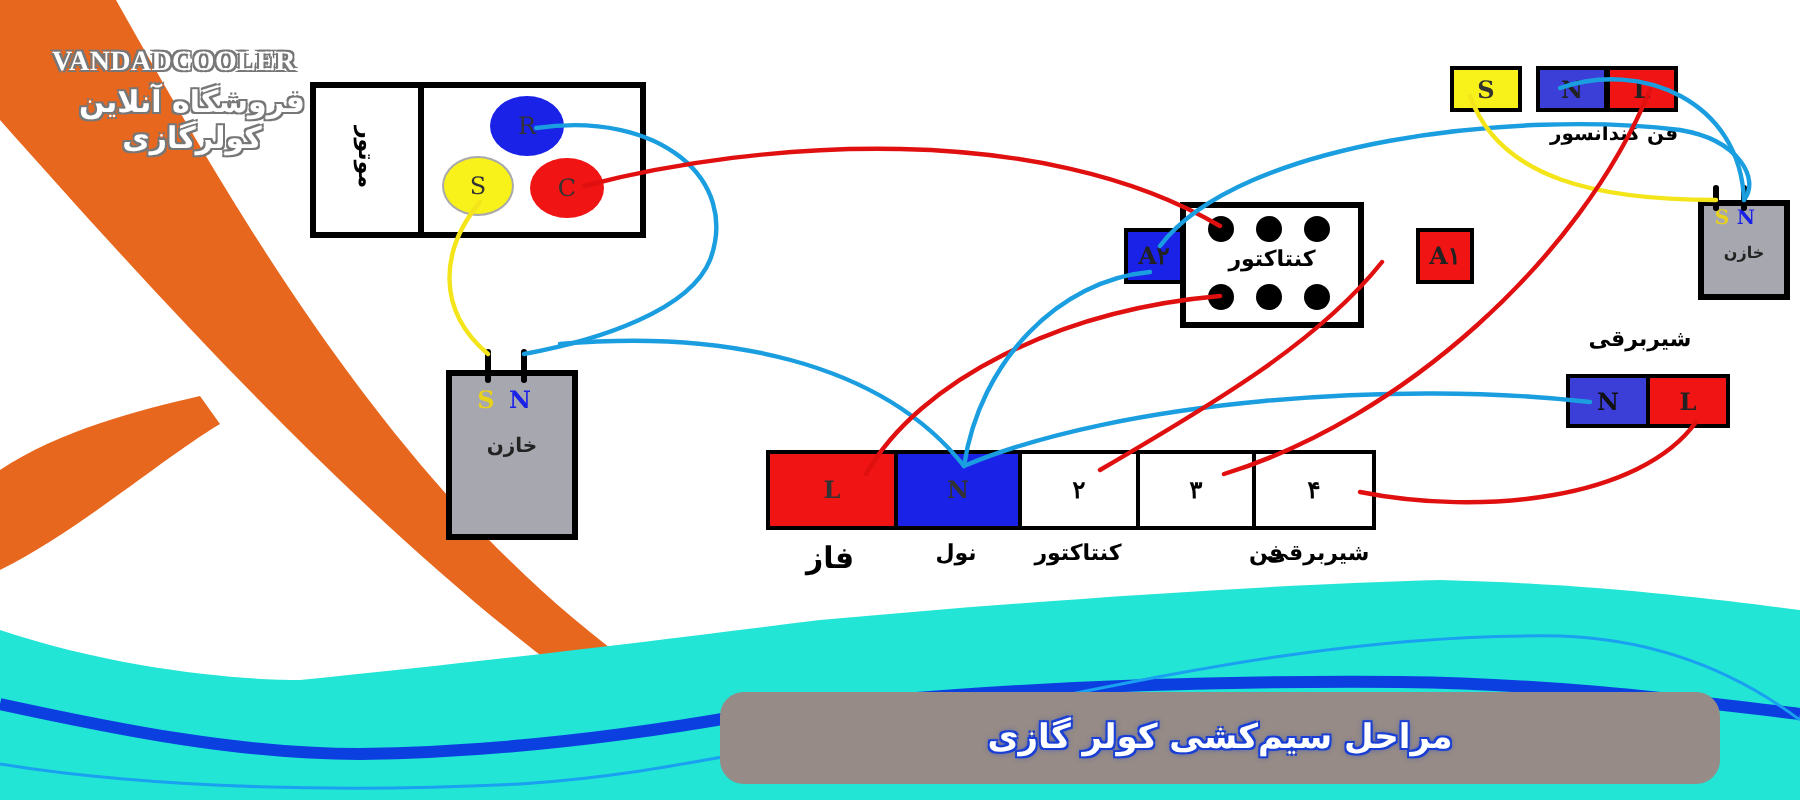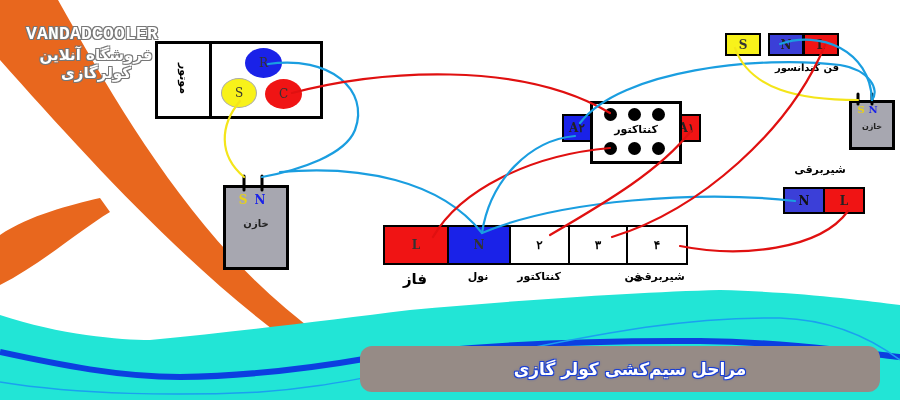--- a/index.html
+++ b/index.html
@@ -1,32 +1,32 @@
 <!DOCTYPE html>
 <html><head>
 <meta charset="utf-8">
 <style>
   html, body { margin:0; padding:0; }
   body { width:900px; height:400px; position:relative; overflow:hidden; background:#ffffff; font-family:"DejaVu Sans", sans-serif; }
   .layer { position:absolute; left:0; top:0; width:900px; height:400px; }
   .brand { position:absolute; left:26px; top:24px; width:140px; text-align:left; }
-  .brand-name { font-family:Liberation Mono, monospace; font-weight:bold; font-size:18px; color:#ffffff; letter-spacing:0.2px;
+  .brand-name { font-family:Liberation Serif, serif; font-weight:bold; font-size:14px; color:#ffffff; letter-spacing:0.2px;
     text-shadow: -1px -1px 0 #777, 1px -1px 0 #777, -1px 1px 0 #777, 1px 1px 0 #777; }
   .brand-sub { font-family:"DejaVu Sans", sans-serif; font-weight:bold; font-size:15px; color:#ffffff; direction:rtl; text-align:center; margin-top:2px;
     text-shadow: -1px -1px 0 #777, 1px -1px 0 #777, -1px 1px 0 #777, 1px 1px 0 #777; }
   .box { position:absolute; box-sizing:border-box; border:3px solid #000; background:#fff; }
   .lbl { position:absolute; font-family:"DejaVu Serif", serif; font-weight:bold; text-align:center; }
   .fa { font-family:"DejaVu Sans", sans-serif; font-weight:bold; direction:rtl; }
   .term { position:absolute; box-sizing:border-box; border:2px solid #000; display:flex; align-items:center; justify-content:center;
     font-family:"DejaVu Serif", serif; font-size:12px; font-weight:bold; }
   .dot { position:absolute; width:13px; height:13px; border-radius:50%; background:#000; }
   .coil { position:absolute; border-radius:50%; box-sizing:border-box; display:flex; align-items:center; justify-content:center;
     font-family:"DejaVu Serif", serif; font-size:12px; color:#333; }
   .cap { position:absolute; box-sizing:border-box; border:3px solid #000; background:#a7a7b0; }
-  .banner { position:absolute; left:360px; top:346px; width:500px; height:46px; background:#968b86; border-radius:12px; display:flex; align-items:center; justify-content:center;padding-left:20px; }
+  .banner { position:absolute; left:360px; top:346px; width:500px; height:46px; background:#968b86; border-radius:12px; display:flex; align-items:center; justify-content:center; }
   .banner-text { font-family:"DejaVu Sans", sans-serif; font-weight:bold; font-size:17px; color:#ffffff; direction:rtl;
     text-shadow: -1px -1px 0 #1a3fd4, 1px -1px 0 #1a3fd4, -1px 1px 0 #1a3fd4, 1px 1px 0 #1a3fd4, 0 0 3px #1a3fd4; }
 </style>
 </head>
 <body>
 
 <svg class="layer" viewBox="0 0 900 400">
 
   <path d="M0,0 L58,0 C120,110 200,250 320,335 L280,335 C180,260 80,150 0,60 Z" fill="#e8671e"></path>
   <path d="M0,235 C30,215 70,205 100,198 L110,212 C80,230 40,265 0,285 Z" fill="#e8671e"></path>
@@ -50,21 +50,21 @@
   <div class="coil" style="left:245px;top:48px;width:37px;height:30px;background:#1a22e8;">R</div>
   <div class="coil" style="left:221px;top:78px;width:36px;height:30px;background:#f8f21a;border:1px solid #aaa;">S</div>
   <div class="coil" style="left:265px;top:79px;width:37px;height:30px;background:#f01414;">C</div>
 
   <div class="cap" style="left:223px;top:185px;width:66px;height:85px;"></div>
   <div class="lbl" style="left:236px;top:193px;width:14px;font-size:12px;color:#e8d21a;">S</div>
   <div class="lbl" style="left:253px;top:193px;width:14px;font-size:12px;color:#1a22e8;">N</div>
   <div class="lbl fa" style="left:226px;top:218px;width:60px;font-size:10px;color:#222;">خازن</div>
 
   <div class="term" style="left:562px;top:114px;width:30px;height:28px;background:#1a22e8;color:#222;text-align:center;">A۲</div>
-  <div class="term" style="left:672px;top:114px;width:29px;height:28px;background:#f01414;color:#222;">A۱</div>
+  <div class="term" style="left:708px;top:114px;width:29px;height:28px;background:#f01414;color:#222;">A۱</div>
   <div class="box" style="left:590px;top:101px;width:92px;height:63px;"></div>
   <div class="dot" style="left:604px;top:108px;"></div>
   <div class="dot" style="left:628px;top:108px;"></div>
   <div class="dot" style="left:652px;top:108px;"></div>
   <div class="dot" style="left:604px;top:142px;"></div>
   <div class="dot" style="left:628px;top:142px;"></div>
   <div class="dot" style="left:652px;top:142px;"></div>
   <div class="lbl fa" style="left:596px;top:123px;width:80px;font-size:11px;">کنتاکتور</div>
 
   <div class="term" style="left:725px;top:33px;width:36px;height:23px;background:#f8f21a;color:#333;">S</div>

